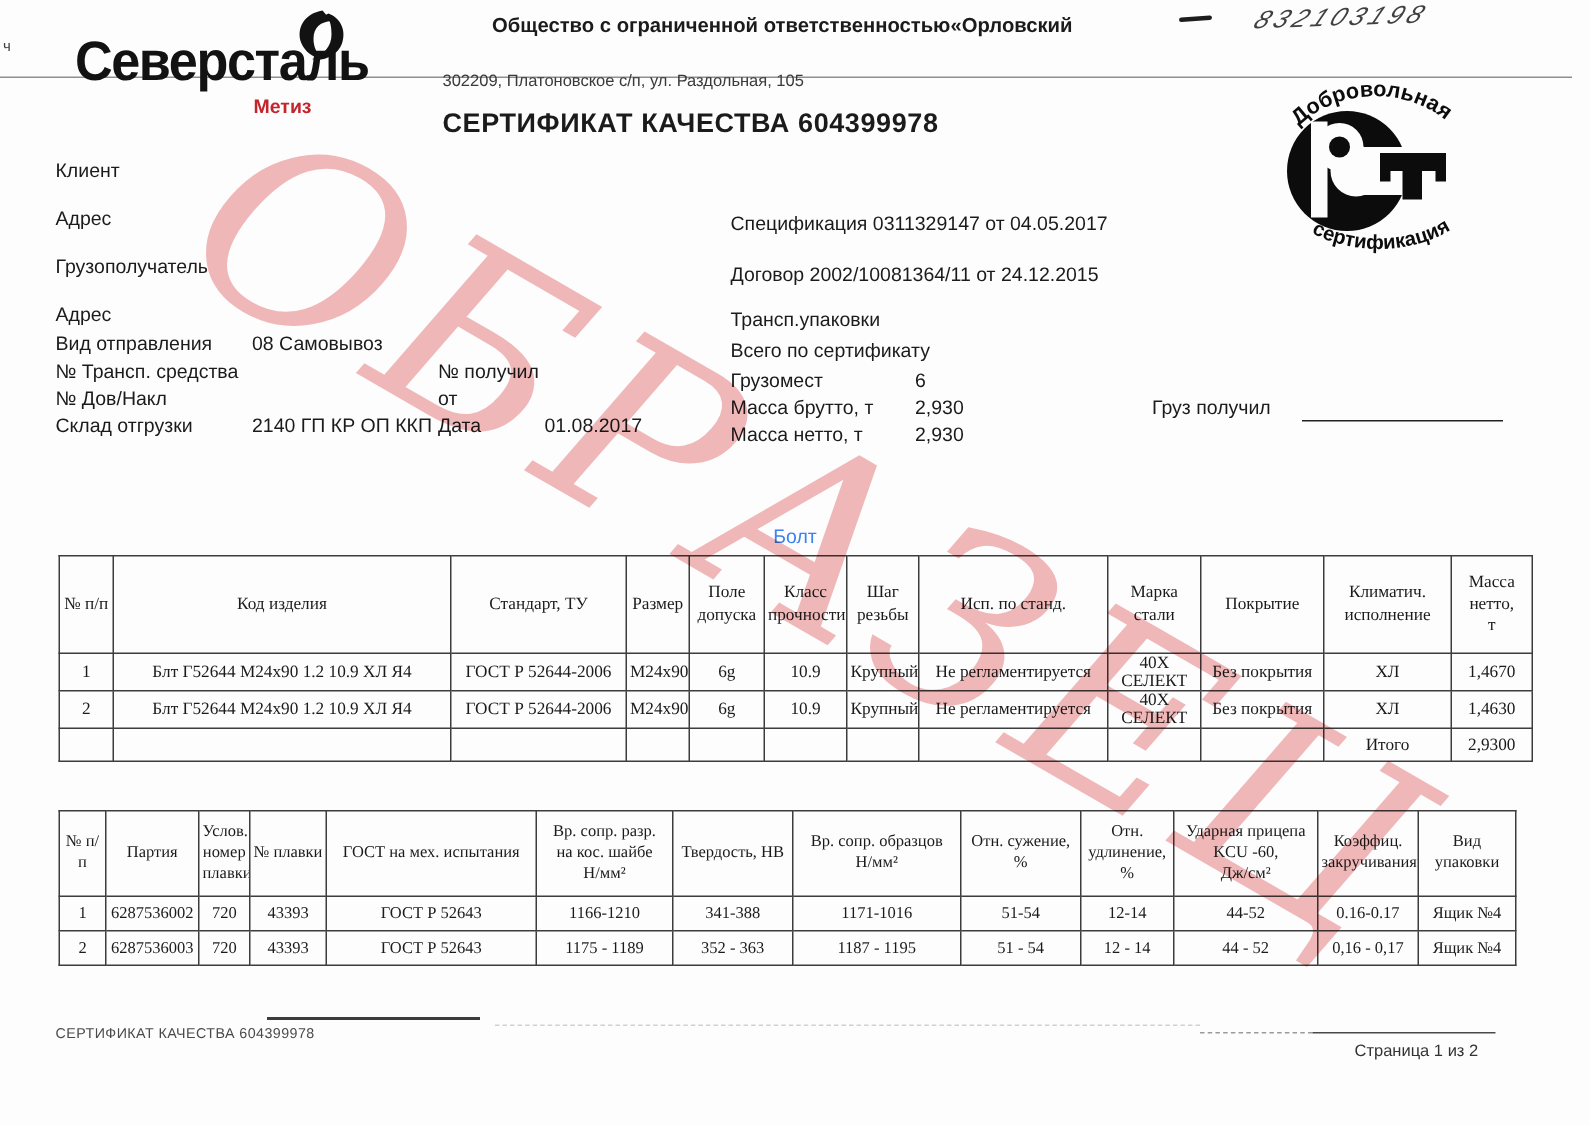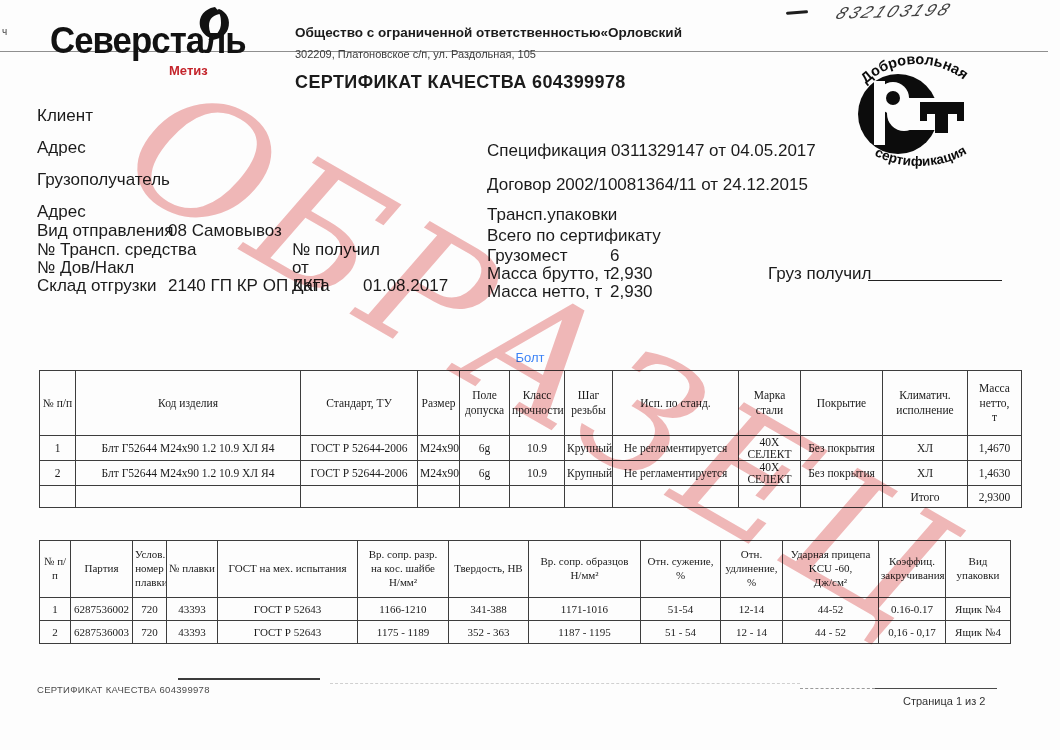--- a/index.html
+++ b/index.html
@@ -5,28 +5,28 @@
   html,body{margin:0;padding:0;background:#e8e8e8;}
   .doc{position:relative;width:1060px;height:750px;background:#fdfdfd;overflow:hidden;
        font-family:"Liberation Sans",sans-serif;color:#1b1b1b;}
   .abs{position:absolute;}
   
   .hline{position:absolute;top:51px;left:0;width:1048px;border-top:1px solid #8f8f8f;}
   .logo-text{position:absolute;left:50px;top:20px;font-size:37px;font-weight:bold;color:#121212;
              letter-spacing:-1px;transform:scaleX(.94);transform-origin:left top;}
   .logo-sub{position:absolute;left:169px;top:63px;font-size:13px;font-weight:600;color:#c4242b;}
   .edge-mark{position:absolute;left:2px;top:26px;font-size:10px;color:#444;}
-  .company{position:absolute;left:295px;top:25px;font-size:13.5px;font-weight:bold;line-height:16px;width:420px;}
+  .company{position:absolute;left:295px;top:9px;font-size:13.5px;font-weight:bold;line-height:16px;width:420px;text-align:right;}
   .addr{position:absolute;left:295px;top:48px;font-size:11px;color:#3a3a3a;}
   .cert-title{position:absolute;left:295px;top:72px;font-size:18px;font-weight:bold;letter-spacing:.4px;}
   .hand-dash{position:absolute;left:786px;top:11px;width:22px;height:3px;background:#1d1d1d;border-radius:2px;transform:rotate(-4deg);}
   .handwriting{position:absolute;left:838px;top:2px;font-size:17px;font-style:italic;color:#262626;
                letter-spacing:3px;transform:skewX(-28deg) rotate(-2deg);opacity:.88;}
   
-  .f{position:absolute;font-size:17px;white-space:nowrap;}
+  .f{position:absolute;font-size:13px;white-space:nowrap;}
   .underline{position:absolute;border-top:1.5px solid #222;}
   
   .wm{position:absolute;left:185px;top:58px;font-family:"DejaVu Serif",serif;font-style:italic;
       font-size:165px;line-height:1;letter-spacing:8px;color:rgba(219,80,80,.40);
       transform:rotate(30deg);transform-origin:left top;z-index:6;pointer-events:none;
       mix-blend-mode:multiply;white-space:nowrap;}
   
   table{border-collapse:collapse;table-layout:fixed;background:transparent;}
   th,td{border:1px solid #3d3d3d;font-family:"Liberation Serif",serif;text-align:center;
         vertical-align:middle;white-space:pre-line;padding:0 2px;overflow:hidden;}

